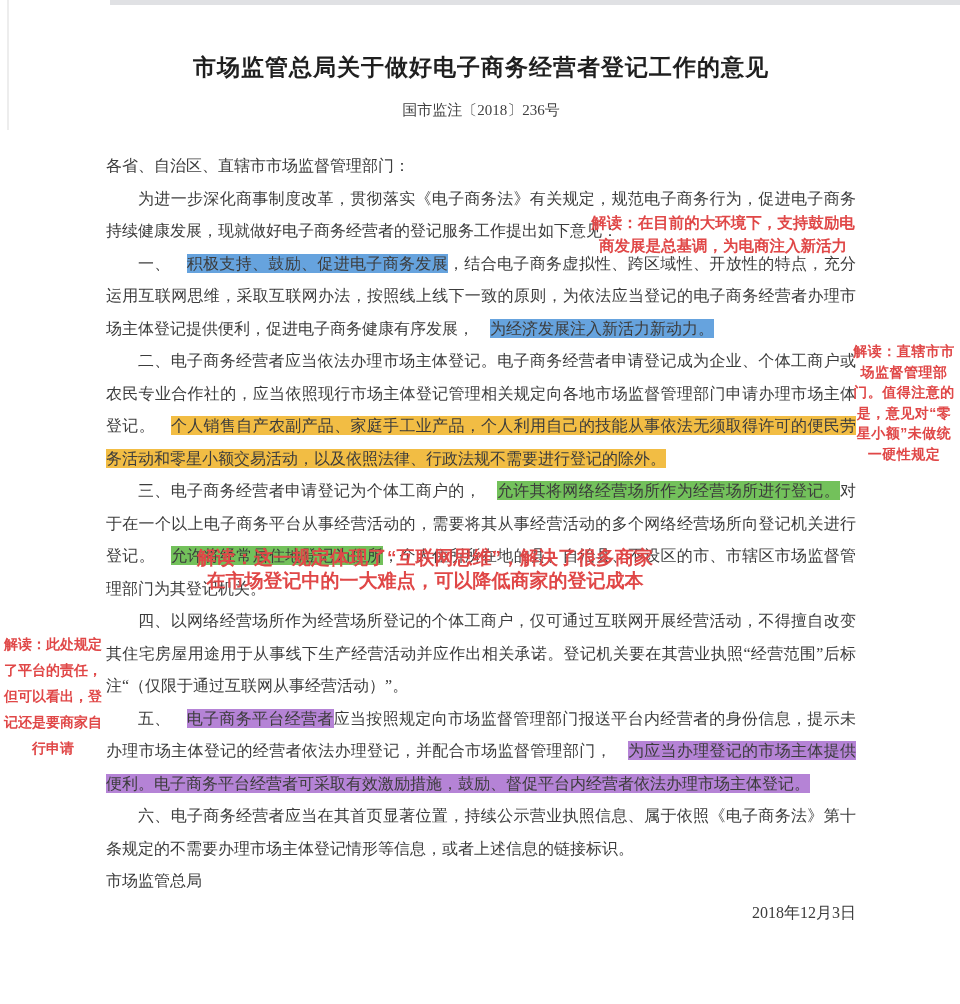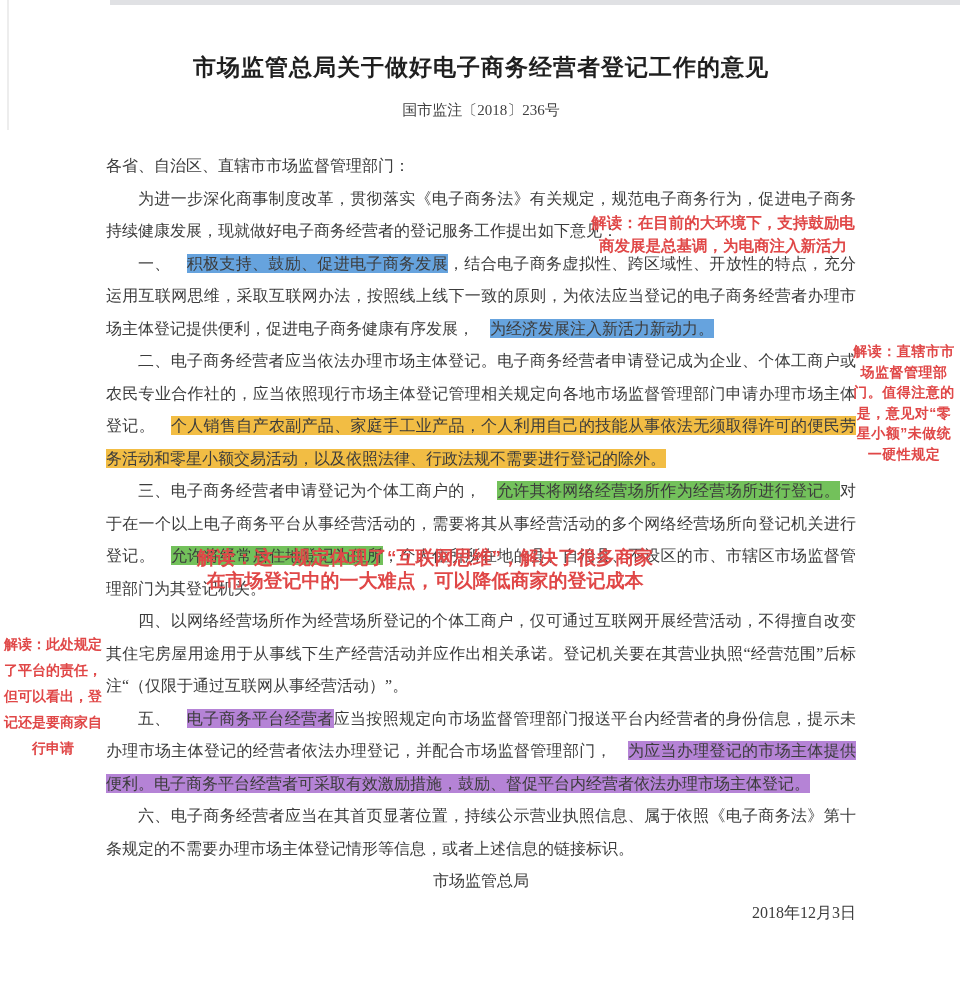--- a/index.html
+++ b/index.html
@@ -60,21 +60,21 @@
   .p-s5 { margin-top: -6px; }
   .p-s6 { margin-top: -12px; }
   .p-s7 { margin-top: 0; }
   .hl { padding: 1px 0; margin-left: 16px; }
   .hl-blue   { background: var(--highlight-blue); }
   .hl-yellow { background: var(--highlight-yellow); }
   .hl-green  { background: var(--highlight-green); }
   .hl-purple { background: var(--highlight-purple); }
   .signature {
     margin-top: -17px;
-    text-align: center;
+    text-align: left;
     text-indent: 0 !important;
     line-height: 32px;
   }
   .sign-date {
     margin-top: 4px;
     text-align: right;
     text-indent: 0 !important;
     line-height: 32px;
   }
   .annotation {

